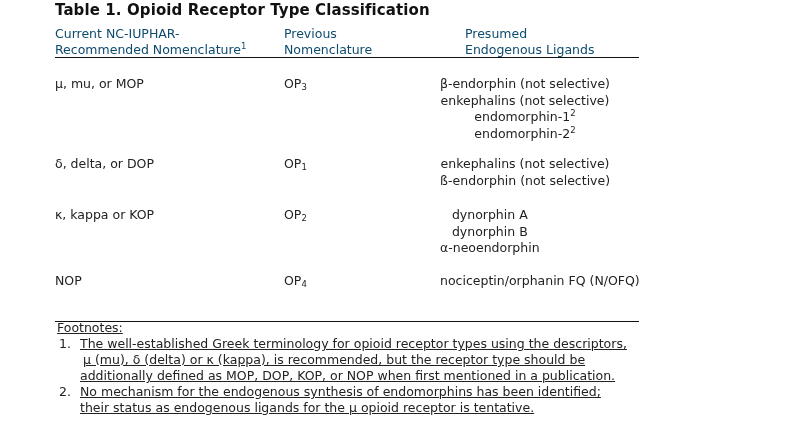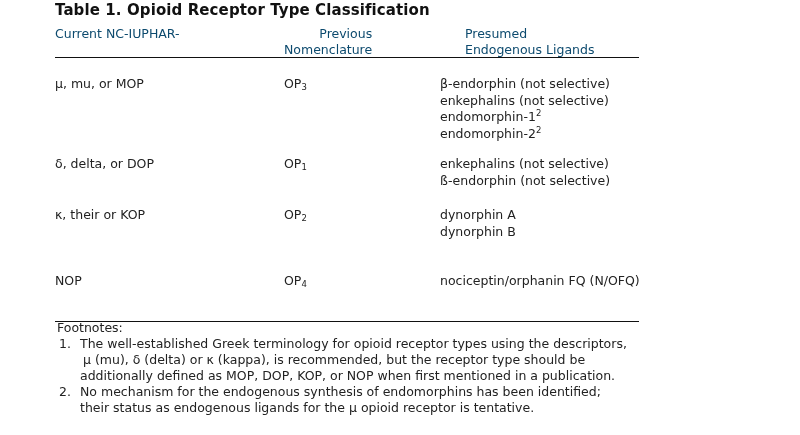--- a/index.html
+++ b/index.html
@@ -3,37 +3,38 @@
 <meta charset="utf-8">
 <style>
   html, body { margin:0; padding:0; background:#ffffff; }
   body { width:800px; height:435px; position:relative; overflow:hidden;
          font-family:"DejaVu Sans", sans-serif; color:#1a1a1a; font-size:12.5px; }
   .title { position:absolute; left:55px; top:1px; font-weight:bold; font-size:15px; letter-spacing:0.1px; color:#111; }
   .hdr { position:absolute; top:26px; line-height:16px; font-size:12.5px; color:#0c4a6e; }
   .hdr span { display:block; white-space:nowrap; }
   .rule { position:absolute; left:55px; width:584px; height:1px; background:#111; }
   .cell { position:absolute; line-height:16.5px; white-space:nowrap; font-size:12.5px; color:#222; }
-  .cell span { display:block; }
+  .cell span { display:block;text-align:center; }
   sup { font-size:8.5px; vertical-align:5px; line-height:0; }
   sub { font-size:8.5px; vertical-align:-2px; line-height:0; }
-  .foot { position:absolute; left:57px; top:320px; line-height:16px; font-size:12.5px; color:#222; }
+  .foot { position:absolute; left:57px; top:320px; line-height:16px; font-size:12.5px; color:#222;text-decoration:underline; }
   .fn-item { position:relative; padding-left:23px; }
   .fn-num { position:absolute; left:2px; top:0; }
   .fn-line { display:block; white-space:nowrap; }
 </style>
 </head>
 <body>
 
 <div class="title">Table 1. Opioid Receptor Type Classification</div>
 
 <div class="hdr" style="left:55px;">
   <span>Current NC-IUPHAR-</span>
+  <span><span style="display:inline">Recommended Nomenclature</span><sup>1</sup></span>
 </div>
-<div class="hdr" style="left:284px;text-align:right;">
+<div class="hdr" style="left:284px;">
   <span>Previous</span>
   <span>Nomenclature</span>
 </div>
 <div class="hdr" style="left:440px;margin-left:25px;">
   <span>Presumed</span>
   <span>Endogenous Ligands</span>
 </div>
 
 <div class="rule" style="top:57px;"></div>
 
@@ -46,25 +47,26 @@
   <span><span style="display:inline">endomorphin-2</span><sup>2</sup></span>
 </div>
 
 <div class="cell" style="left:55px; top:156px;">δ,  delta, or DOP</div>
 <div class="cell" style="left:284px; top:156px;"><span style="display:inline">OP</span><sub>1</sub></div>
 <div class="cell" style="left:440px; top:156px;">
   <span>enkephalins (not selective)</span>
   <span>ß-endorphin (not selective)</span>
 </div>
 
-<div class="cell" style="left:55px; top:207px;">κ,  their or KOP</div>
+<div class="cell" style="left:55px; top:207px;">κ,  kappa or KOP</div>
 <div class="cell" style="left:284px; top:207px;"><span style="display:inline">OP</span><sub>2</sub></div>
 <div class="cell" style="left:440px; top:207px;">
   <span>dynorphin A</span>
   <span>dynorphin B</span>
+  <span>α-neoendorphin</span>
 </div>
 
 <div class="cell" style="left:55px; top:273px;">NOP</div>
 <div class="cell" style="left:284px; top:273px;"><span style="display:inline">OP</span><sub>4</sub></div>
 <div class="cell" style="left:440px; top:273px;">
   <span>nociceptin/orphanin FQ (N/OFQ)</span>
 </div>
 
 <div class="rule" style="top:321px;"></div>
 

